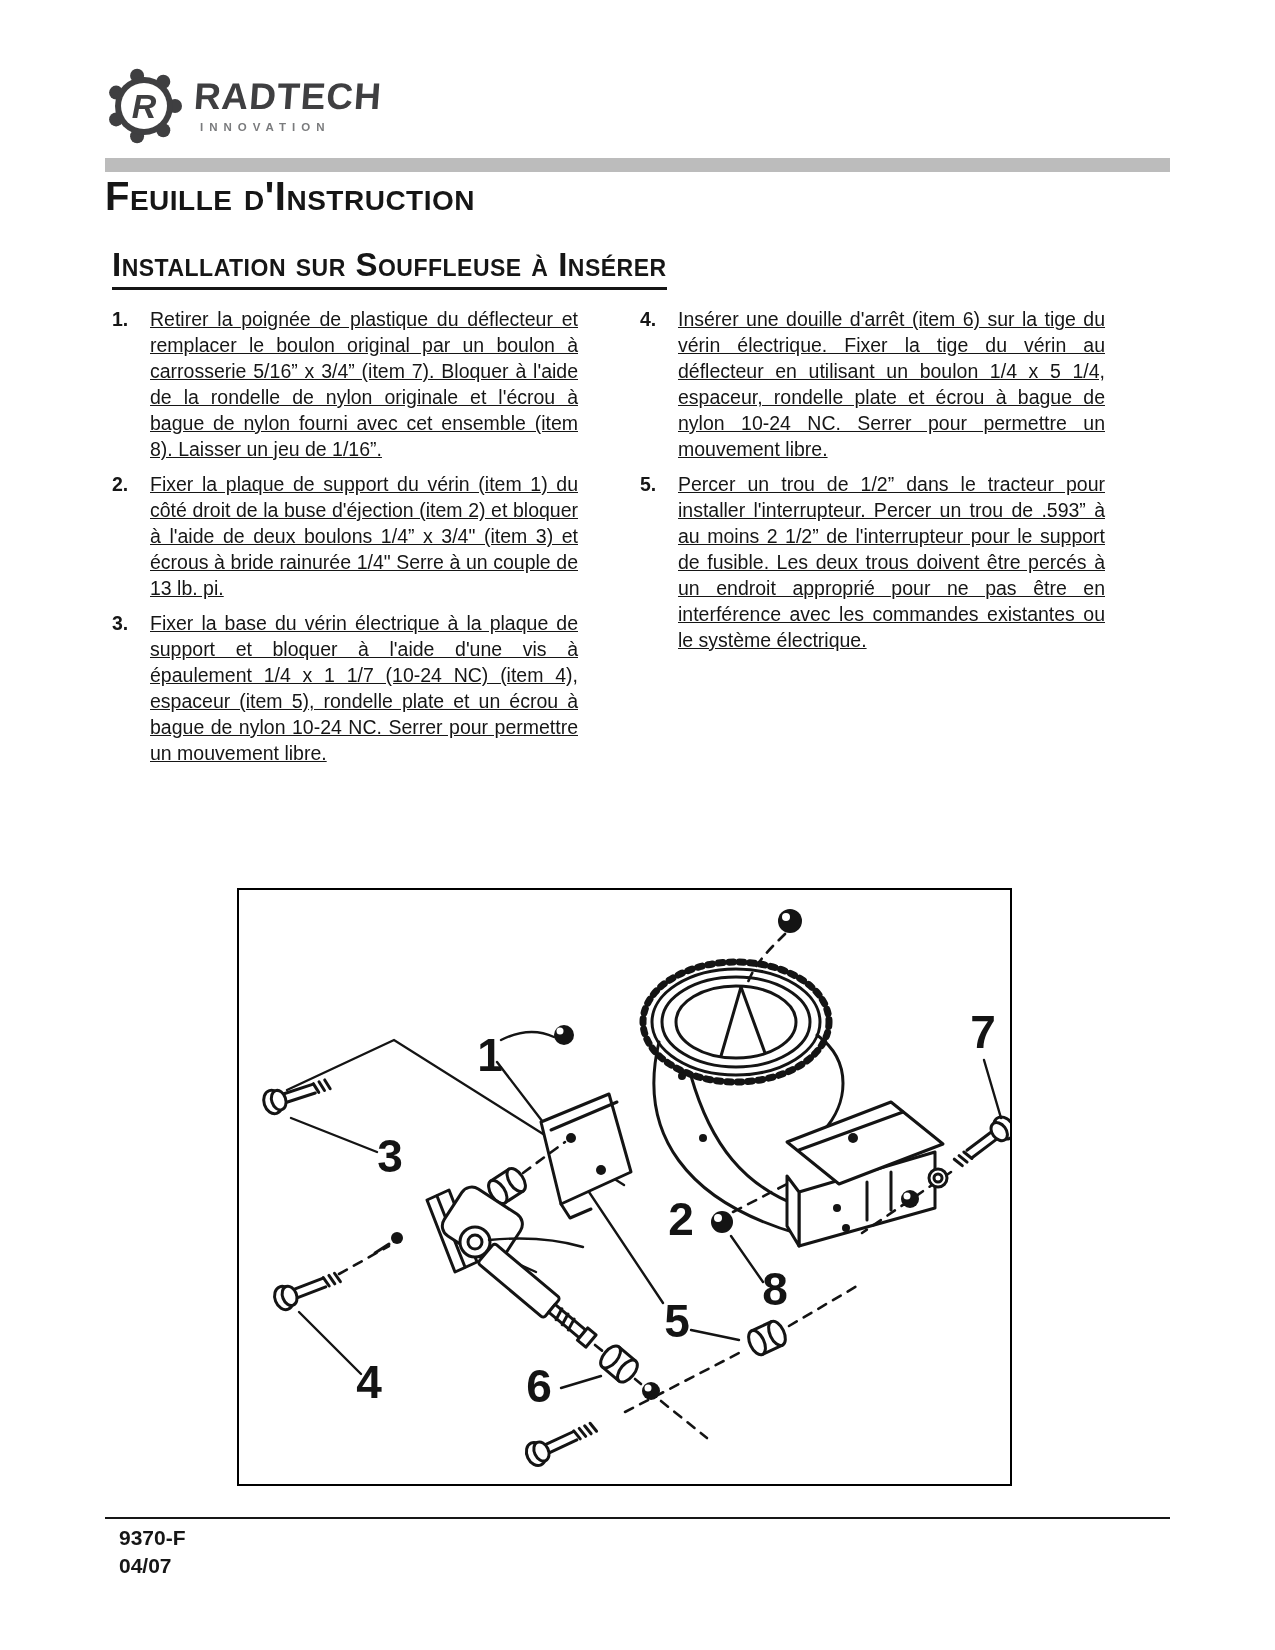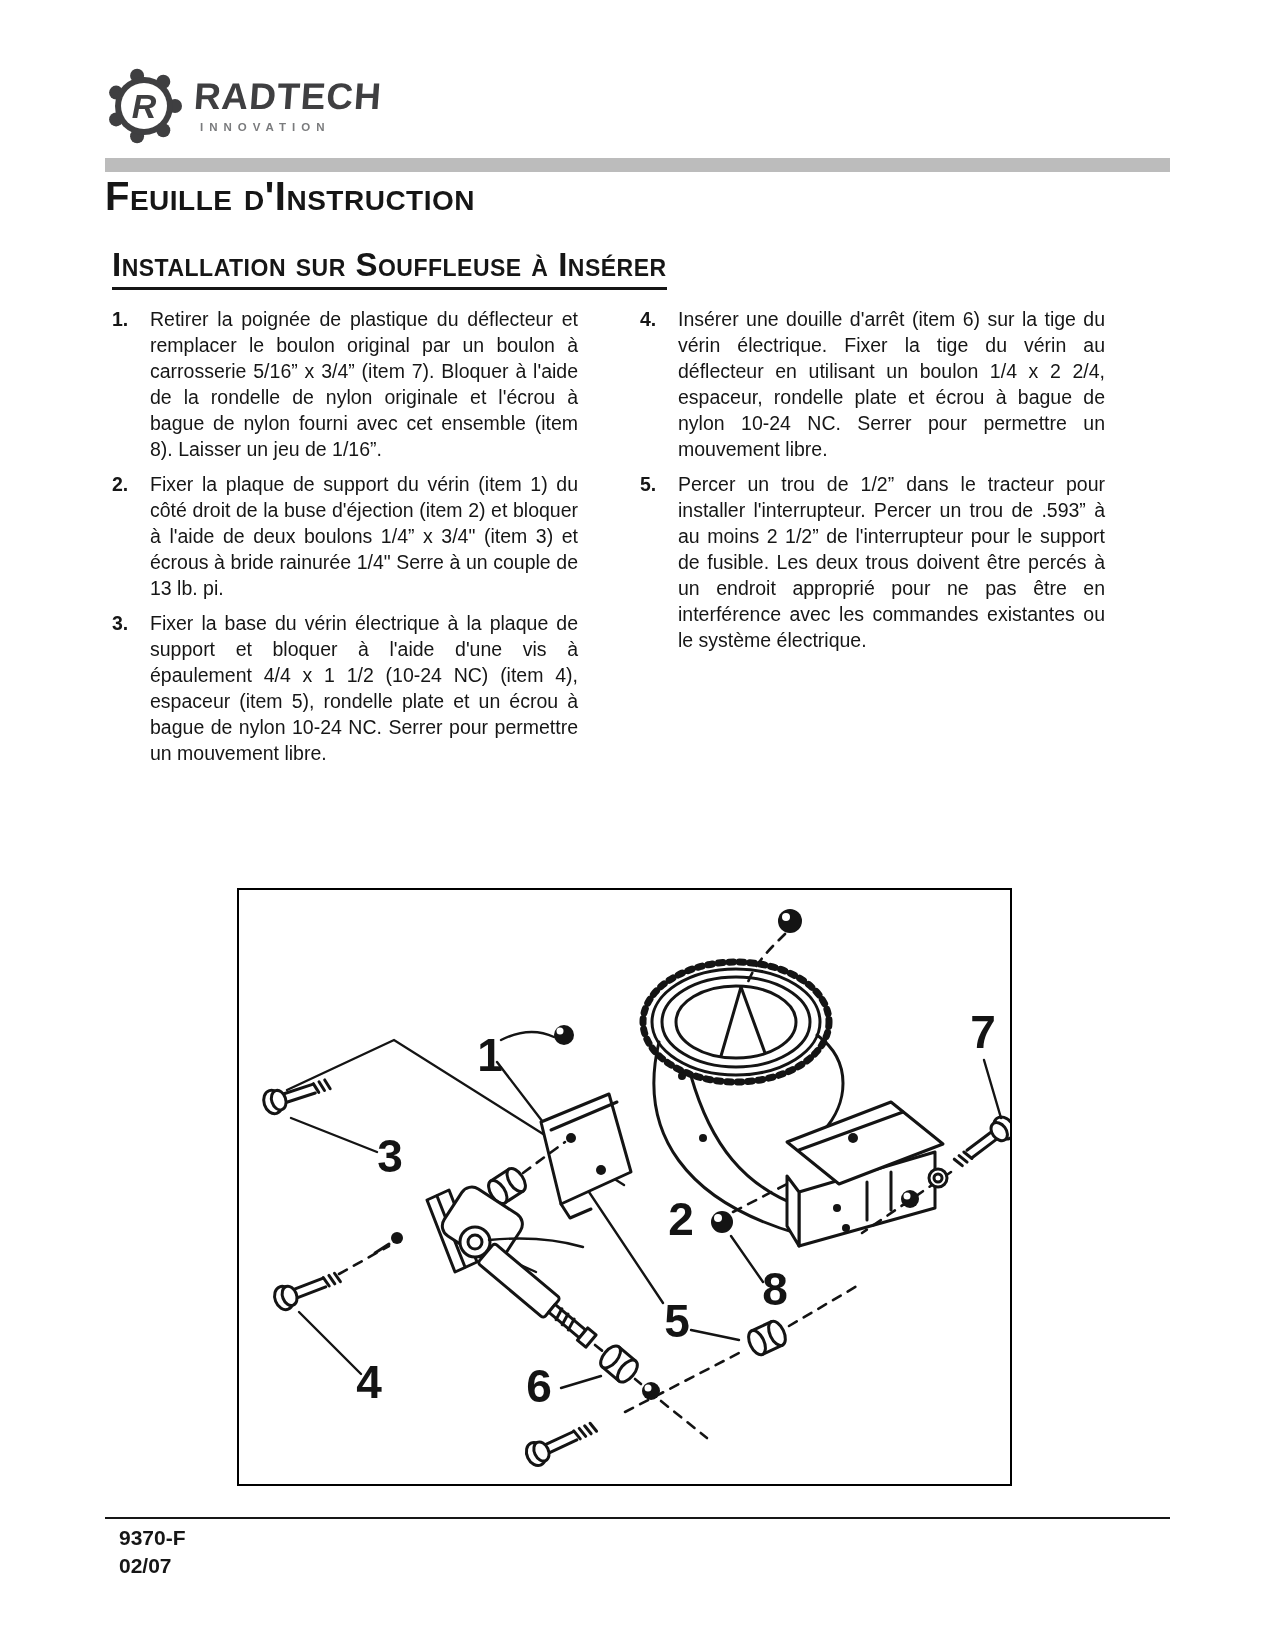--- a/index.html
+++ b/index.html
@@ -31,21 +31,21 @@
     position:absolute;left:112px;top:246px;
     font-size:33px;font-weight:700;font-variant:small-caps;letter-spacing:.5px;
     border-bottom:3px solid #161616;padding-bottom:3px;
   }
   
   .columns{position:absolute;left:112px;top:306px;width:995px;display:flex;gap:62px;}
   .col{width:466px;}
   .col.right{width:465px;}
   .item{display:flex;margin-bottom:9px;font-size:19.5px;line-height:26px;}
   .item .num{flex:none;width:38px;font-weight:700;}
-  .item .txt{flex:1;text-align:justify;}
+  .item .txt{flex:1;text-align:justify;text-decoration:underline;}
   
   .diagram{
     position:absolute;left:237px;top:888px;width:771px;height:594px;
     border:2px solid #000;background:#fff;
   }
   .diagram svg{display:block;width:100%;height:100%;}
   
   .footer-rule{position:absolute;left:105px;top:1517px;width:1065px;border-top:2px solid #161616;}
   .footer-text{position:absolute;left:119px;top:1524px;font-size:21px;font-weight:700;line-height:28px;}
   
@@ -95,27 +95,27 @@
       <div class="item">
         <span class="num">1.</span>
         <span class="txt">Retirer la poignée de plastique du déflecteur et remplacer le boulon original par un boulon à carrosserie 5/16” x 3/4” (item 7). Bloquer à l'aide de la rondelle de nylon originale et l'écrou à bague de nylon fourni avec cet ensemble (item 8). Laisser un jeu de 1/16”.</span>
       </div>
       <div class="item">
         <span class="num">2.</span>
         <span class="txt">Fixer la plaque de support du vérin (item 1) du côté droit de la buse d'éjection (item 2) et bloquer à l'aide de deux boulons 1/4” x 3/4" (item 3) et écrous à bride rainurée 1/4" Serre à un couple de 13 lb. pi.</span>
       </div>
       <div class="item">
         <span class="num">3.</span>
-        <span class="txt">Fixer la base du vérin électrique à la plaque de support et bloquer à l'aide d'une vis à épaulement 4/4 x 1 1/2 (10-24 NC) (item 4), espaceur (item 5), rondelle plate et un écrou à bague de nylon 10-24 NC. Serrer pour permettre un mouvement libre.</span>
+        <span class="txt">Fixer la base du vérin électrique à la plaque de support et bloquer à l'aide d'une vis à épaulement 1/4 x 1 1/7 (10-24 NC) (item 4), espaceur (item 5), rondelle plate et un écrou à bague de nylon 10-24 NC. Serrer pour permettre un mouvement libre.</span>
       </div>
     </div>
     <div class="col right">
       <div class="item">
         <span class="num">4.</span>
-        <span class="txt">Insérer une douille d'arrêt (item 6) sur la tige du vérin électrique. Fixer la tige du vérin au déflecteur en utilisant un boulon 1/4 x 2 2/4, espaceur, rondelle plate et écrou à bague de nylon 10-24 NC. Serrer pour permettre un mouvement libre.</span>
+        <span class="txt">Insérer une douille d'arrêt (item 6) sur la tige du vérin électrique. Fixer la tige du vérin au déflecteur en utilisant un boulon 1/4 x 5 1/4, espaceur, rondelle plate et écrou à bague de nylon 10-24 NC. Serrer pour permettre un mouvement libre.</span>
       </div>
       <div class="item">
         <span class="num">5.</span>
         <span class="txt">Percer un trou de 1/2” dans le tracteur pour installer l'interrupteur. Percer un trou de .593” à au moins 2 1/2” de l'interrupteur pour le support de fusible. Les deux trous doivent être percés à un endroit approprié pour ne pas être en interférence avec les commandes existantes ou le système électrique.</span>
       </div>
     </div>
   </div>
 
   <div class="diagram">
     <svg viewBox="0 0 771 594">
@@ -258,16 +258,16 @@
       <text class="callout" x="438" y="447">5</text>
       <text class="callout" x="300" y="512">6</text>
       <text class="callout" x="744" y="158">7</text>
       <text class="callout" x="536" y="415">8</text>
     </svg>
   </div>
 
   <div class="footer-rule"></div>
   <div class="footer-text">
     <div>9370-F</div>
-    <div>02/07</div>
+    <div>04/07</div>
   </div>
 
 </div>
 
 </body></html>

